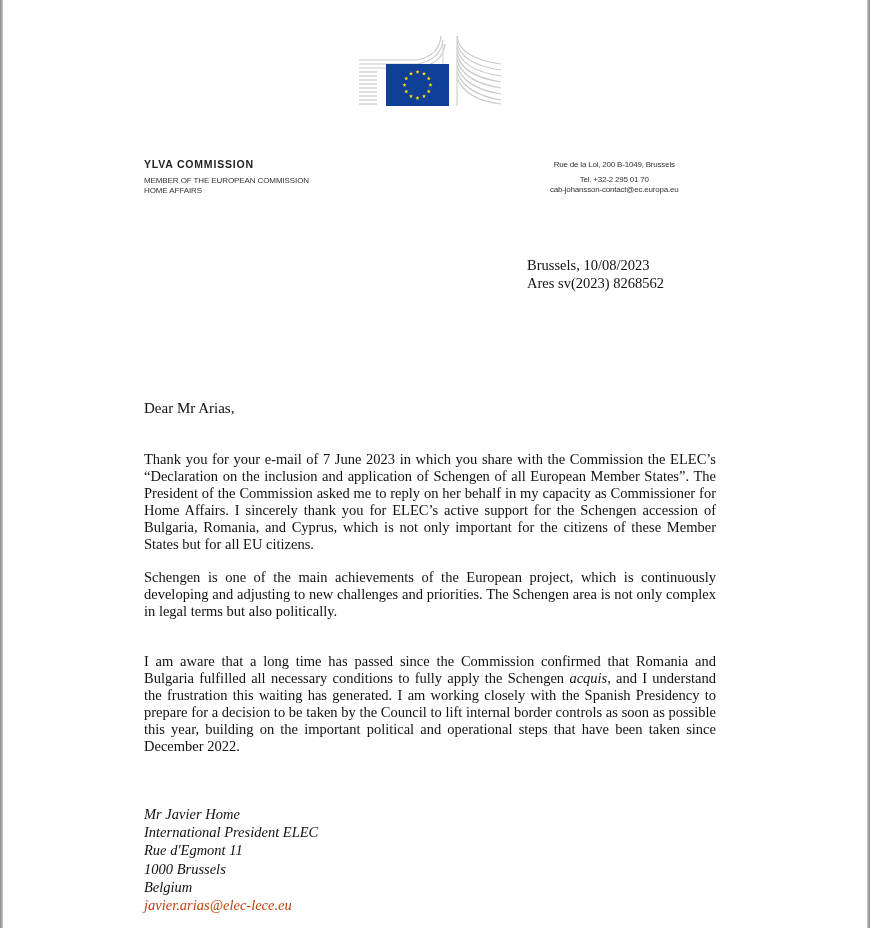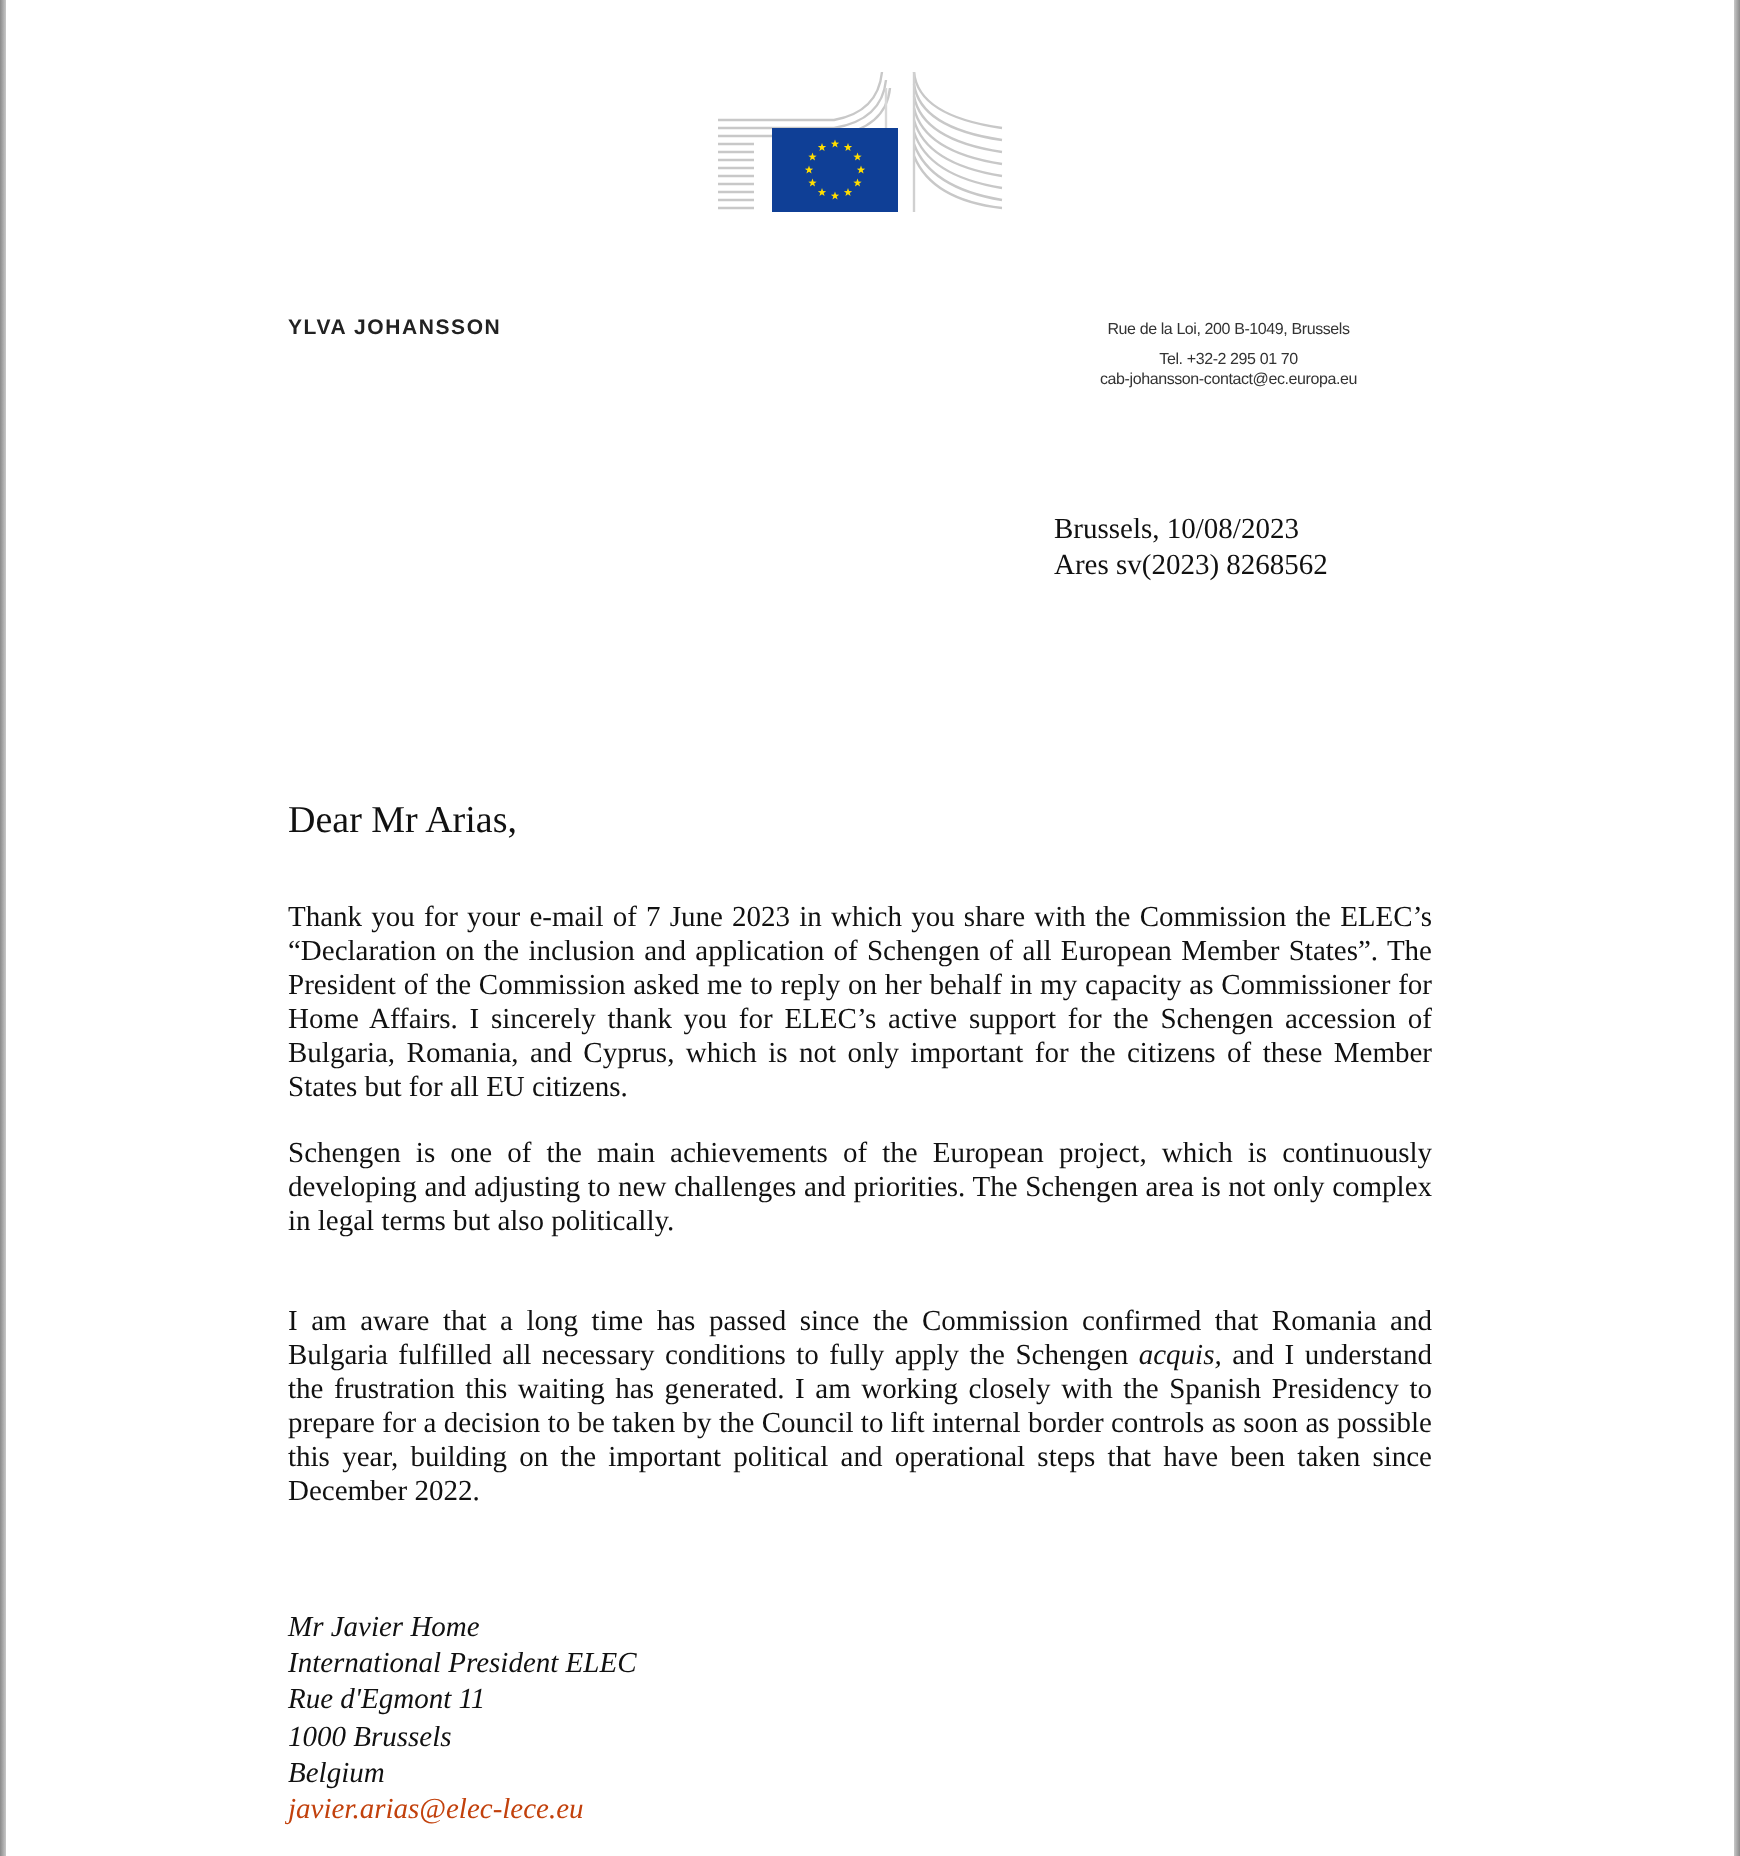--- a/index.html
+++ b/index.html
@@ -22,21 +22,21 @@
   .sender { position: absolute; left: 144px; top: 158px; font-family: "Liberation Sans", sans-serif; color: #222; }
   .sender-name { font-size: 10.5px; font-weight: bold; letter-spacing: 0.8px; }
   .sender-role { font-size: 8px; line-height: 10px; margin-top: 6px; letter-spacing: -0.1px; color: #333; }
   
   .contact { position: absolute; left: 550px; top: 160px; font-family: "Liberation Sans", sans-serif; color: #333; font-size: 8px; letter-spacing: -0.2px; text-align: center; }
   .contact .addr { margin-bottom: 6px; }
   .contact .line { line-height: 10px; }
   
   .dateblock { position: absolute; left: 527px; top: 256px; font-size: 14.5px; line-height: 18px; color: #111; }
   
-  .salutation { position: absolute; left: 144px; top: 400px; font-size: 19px; color: #111; text-align: right; }
+  .salutation { position: absolute; left: 144px; top: 400px; font-size: 15px; color: #111; text-align: right; }
   
   .body-text { position: absolute; left: 144px; top: 451px; width: 572px; font-size: 14.5px; line-height: 16.9px; color: #111; text-align: justify; }
   .body-text p { margin: 0 0 17px 0; }
   .body-text p:nth-child(2) { margin-bottom: 33px; }
   
   .recipient { position: absolute; left: 144px; top: 805px; font-style: italic; font-size: 14.5px; line-height: 18.2px; color: #111; }
   .recipient a { color: #c2410c; }
 </style>
 </head>
 <body>
@@ -82,21 +82,25 @@
       <polygon points="60.50,61.80 61.03,63.27 62.59,63.32 61.36,64.28 61.79,65.78 60.50,64.90 59.21,65.78 59.64,64.28 58.41,63.32 59.97,63.27" fill="#ffdd00"></polygon>
       <polygon points="54.00,60.06 54.53,61.53 56.09,61.58 54.86,62.54 55.29,64.04 54.00,63.16 52.71,64.04 53.14,62.54 51.91,61.58 53.47,61.53" fill="#ffdd00"></polygon>
       <polygon points="49.24,55.30 49.77,56.77 51.33,56.82 50.10,57.78 50.53,59.28 49.24,58.40 47.95,59.28 48.39,57.78 47.15,56.82 48.71,56.77" fill="#ffdd00"></polygon>
       <polygon points="47.50,48.80 48.03,50.27 49.59,50.32 48.36,51.28 48.79,52.78 47.50,51.90 46.21,52.78 46.64,51.28 45.41,50.32 46.97,50.27" fill="#ffdd00"></polygon>
       <polygon points="49.24,42.30 49.77,43.77 51.33,43.82 50.10,44.78 50.53,46.28 49.24,45.40 47.95,46.28 48.39,44.78 47.15,43.82 48.71,43.77" fill="#ffdd00"></polygon>
       <polygon points="54.00,37.54 54.53,39.01 56.09,39.06 54.86,40.02 55.29,41.52 54.00,40.64 52.71,41.52 53.14,40.02 51.91,39.06 53.47,39.01" fill="#ffdd00"></polygon>
     </g>
 </svg>
 
 <div class="sender">
-  <div class="sender-name">YLVA JOHANSSON</div>
+  <div class="sender-name">YLVA COMMISSION</div>
+  <div class="sender-role">
+    <div>MEMBER OF THE EUROPEAN COMMISSION</div>
+    <div>HOME AFFAIRS</div>
+  </div>
 </div>
 
 <div class="contact">
   <div class="addr">Rue de la Loi, 200 B-1049, Brussels</div>
   <div class="line">Tel. +32-2 295 01 70</div>
   <div class="line">cab-johansson-contact@ec.europa.eu</div>
 </div>
 
 <div class="dateblock">
   <div>Brussels, 10/08/2023</div>

